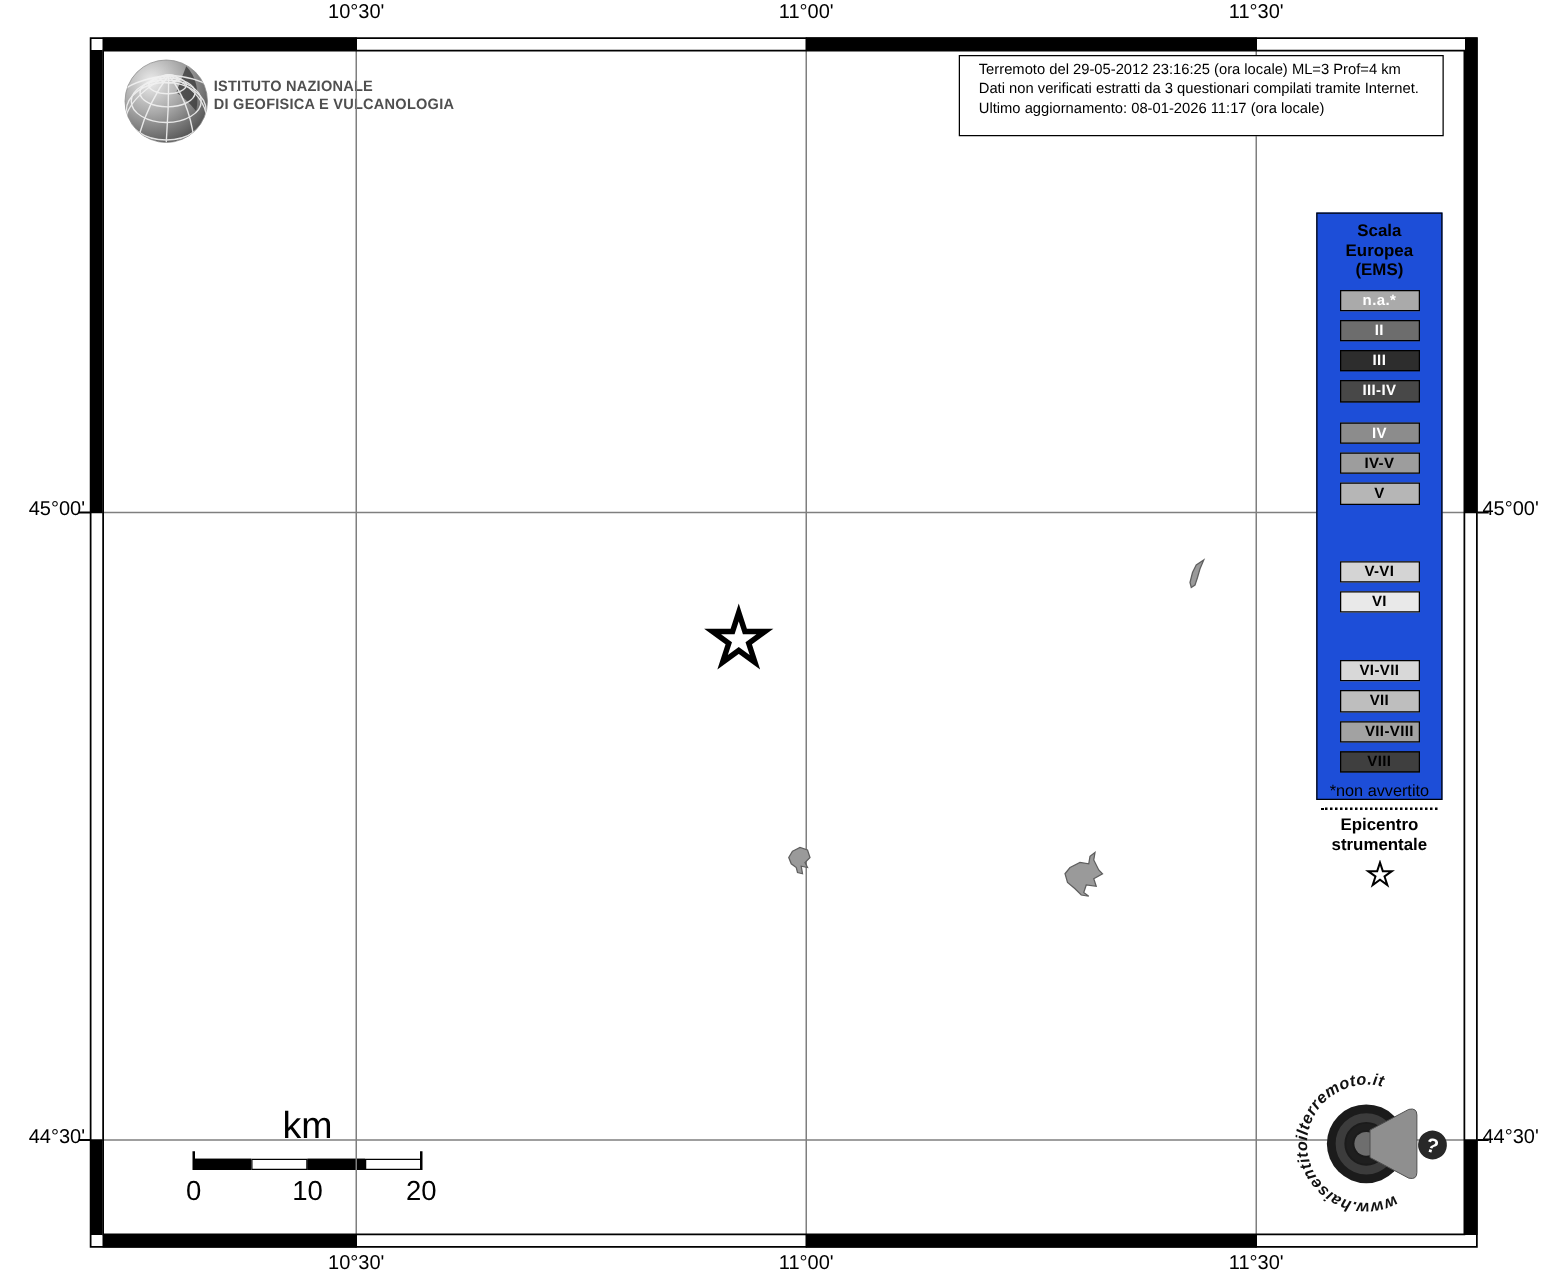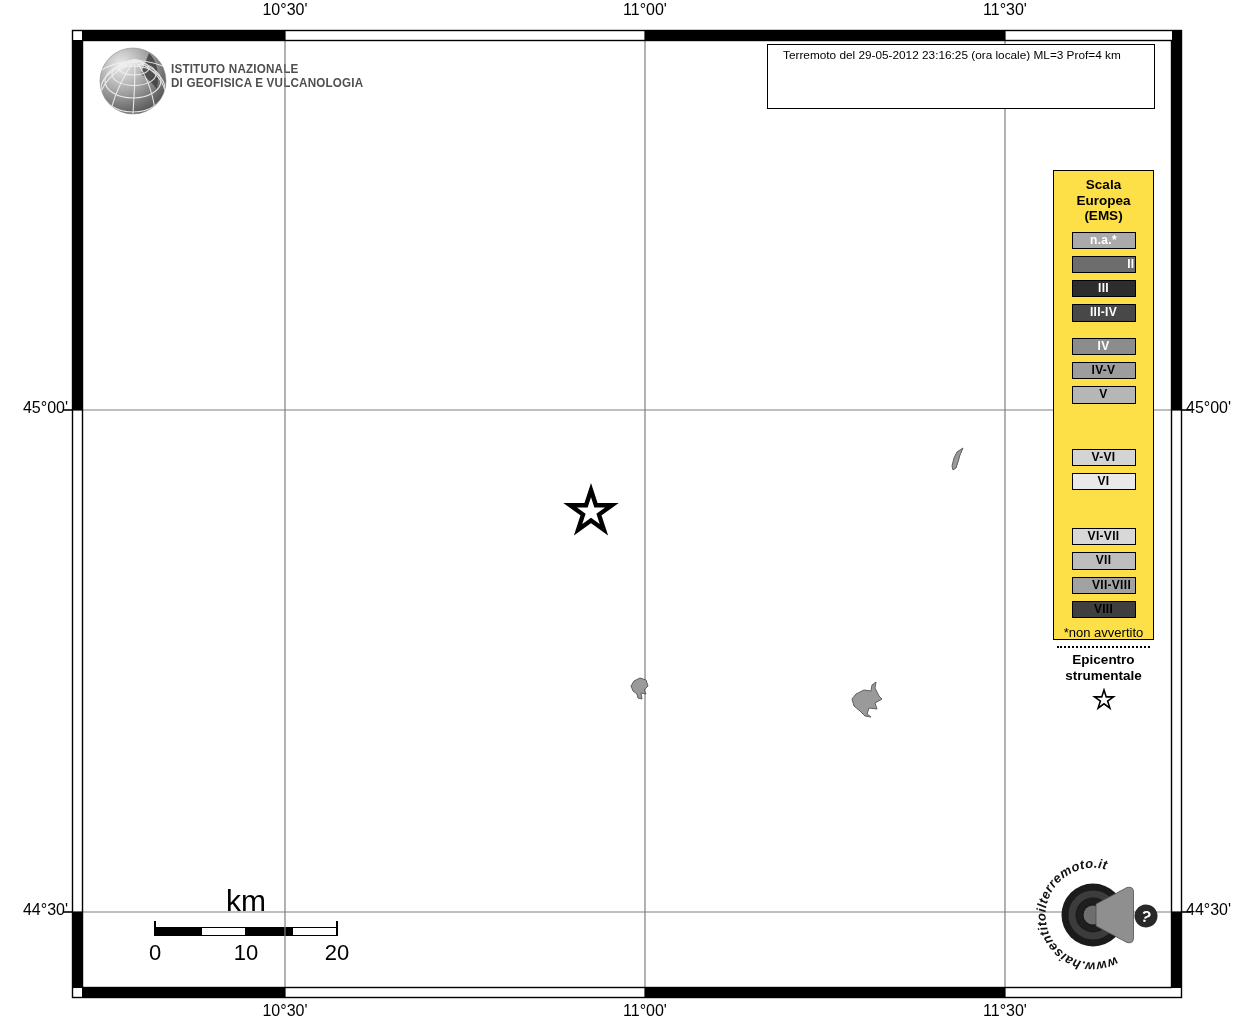--- a/index.html
+++ b/index.html
@@ -20,21 +20,21 @@
                font-size:12px; font-weight:700; line-height:13.5px; letter-spacing:0.2px;
                transform:scaleX(0.97); transform-origin:left top; white-space:nowrap; }
 
   
   .info-box { position:absolute; left:767px; top:44px; width:388px; height:65px;
               background:#fff; border:1px solid #000; padding:3px 15px;
               font-size:11.8px; line-height:15.3px; white-space:nowrap; overflow:hidden; z-index:5; }
 
   
   .legend { position:absolute; left:1053px; top:170px; width:101px; height:470px;
-            background:#fde047; border:1.5px solid #000; z-index:5; text-align:center; }
+            background:#1d4ed8; border:1.5px solid #000; z-index:5; text-align:center; }
   .legend-title { margin-top:6px; font-weight:bold; font-size:13.5px; line-height:15.5px; }
   .ems-list { margin-top:8px; }
   .ems-box { width:64px; height:17.3px; margin:0 auto 7px auto; border:1px solid #000;
              font-size:12px; font-weight:bold; line-height:15.5px; text-align:center;
              letter-spacing:0.3px; }
   .legend-footnote { margin-top:4px; font-size:13px; }
   .legend-divider { border:none; border-top:2px dotted #000; margin:6px 3px 4px 3px; }
   .legend-epi { font-weight:bold; font-size:13.5px; line-height:16px; }
   .legend-star { margin:4px auto 0 auto; }
 
@@ -138,20 +138,22 @@
     </g>
   </g>
 </svg>
 <div class="ingv-text">
   <div>ISTITUTO NAZIONALE</div>
   <div>DI GEOFISICA E VULCANOLOGIA</div>
 </div>
 
 <div class="info-box">
   <div>Terremoto del 29-05-2012 23:16:25 (ora locale) ML=3 Prof=4 km</div>
+  <div>Dati non verificati estratti da 3 questionari compilati tramite Internet.</div>
+  <div>Ultimo aggiornamento: 08-01-2026 11:17 (ora locale)</div>
 </div>
 
 <div class="axis-label ax-top" style="left:240px;">10°30'</div>
 <div class="axis-label ax-top" style="left:600px;">11°00'</div>
 <div class="axis-label ax-top" style="left:960px;">11°30'</div>
 <div class="axis-label ax-bottom" style="left:240px;">10°30'</div>
 <div class="axis-label ax-bottom" style="left:600px;">11°00'</div>
 <div class="axis-label ax-bottom" style="left:960px;">11°30'</div>
 <div class="axis-label ax-left" style="top:399px;">45°00'</div>
 <div class="axis-label ax-left" style="top:901px;">44°30'</div>
@@ -159,21 +161,21 @@
 <div class="axis-label ax-right" style="top:901px;">44°30'</div>
 
 <div class="legend">
   <div class="legend-title">
     <div>Scala</div>
     <div>Europea</div>
     <div>(EMS)</div>
   </div>
   <div class="ems-list">
     <div class="ems-box" style="background: rgb(170, 170, 170); color: rgb(255, 255, 255);">n.a.*</div>
-    <div class="ems-box" style="background: rgb(109, 109, 109); color: rgb(255, 255, 255); text-align: right;">II</div>
+    <div class="ems-box" style="background: rgb(109, 109, 109); color: rgb(255, 255, 255);">II</div>
     <div class="ems-box" style="background: rgb(45, 45, 45); color: rgb(255, 255, 255);">III</div>
     <div class="ems-box" style="background: rgb(72, 72, 72); color: rgb(255, 255, 255);">III-IV</div>
     <div class="ems-box" style="background: rgb(140, 140, 140); color: rgb(255, 255, 255); margin-top: 16px;">IV</div>
     <div class="ems-box" style="background: rgb(157, 157, 157); color: rgb(0, 0, 0);">IV-V</div>
     <div class="ems-box" style="background: rgb(182, 182, 182); color: rgb(0, 0, 0);">V</div>
     <div class="ems-box" style="background: rgb(212, 212, 212); color: rgb(0, 0, 0); margin-top: 45px;">V-VI</div>
     <div class="ems-box" style="background: rgb(233, 233, 233); color: rgb(0, 0, 0);">VI</div>
     <div class="ems-box" style="background: rgb(216, 216, 216); color: rgb(0, 0, 0); margin-top: 38px;">VI-VII</div>
     <div class="ems-box" style="background: rgb(190, 190, 190); color: rgb(0, 0, 0);">VII</div>
     <div class="ems-box" style="background: rgb(162, 162, 162); color: rgb(0, 0, 0); padding-left: 16px;">VII-VIII</div>

